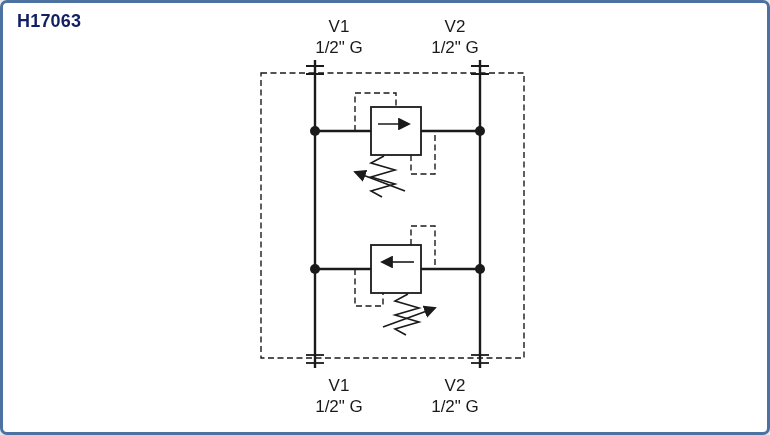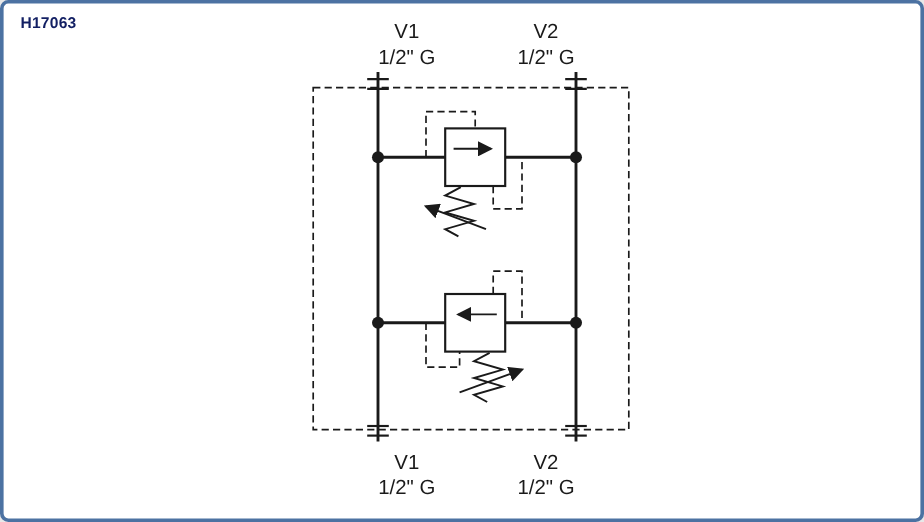--- a/index.html
+++ b/index.html
@@ -14,21 +14,21 @@
     position:relative;
     width:770px;height:435px;
     background:var(--bg);
     border:3px solid var(--frame);
     border-radius:7px;
     overflow:hidden;
     font-family:"Liberation Sans",sans-serif;
   }
   .title{
     position:absolute;left:14px;top:8px;
-    font-size:13px;font-weight:bold;
+    font-size:18px;font-weight:bold;
     color:var(--title);
     letter-spacing:.2px;
   }
   svg{position:absolute;left:0;top:0;}
   .sk{stroke:var(--line);fill:none;}
   .w2{stroke-width:2.4;}
   .w18{stroke-width:1.8;}
   .w16{stroke-width:1.6;}
   .dash{stroke-width:1.4;stroke-dasharray:6 3.5;}
   .boxfill{fill:var(--bg);stroke:var(--line);stroke-width:1.8;}

